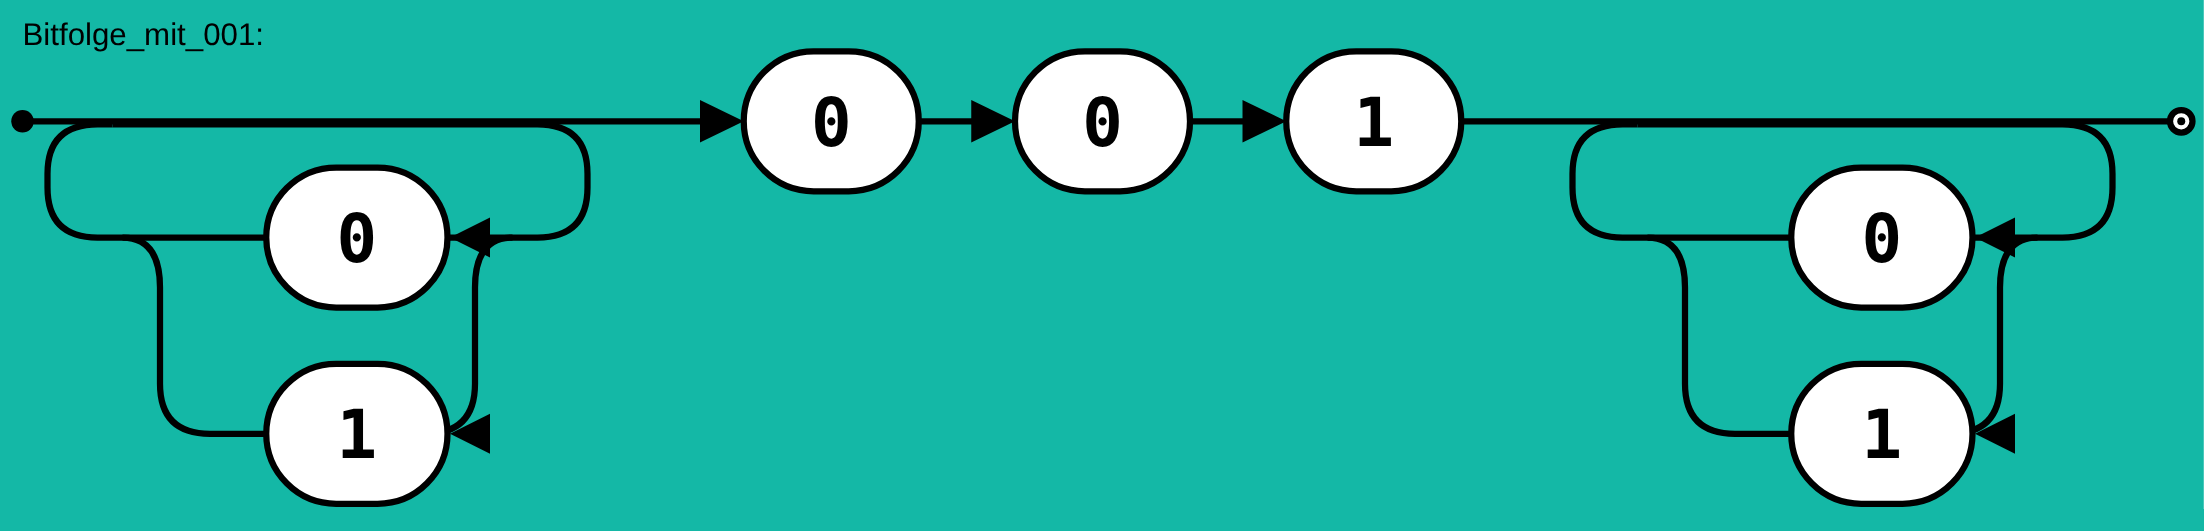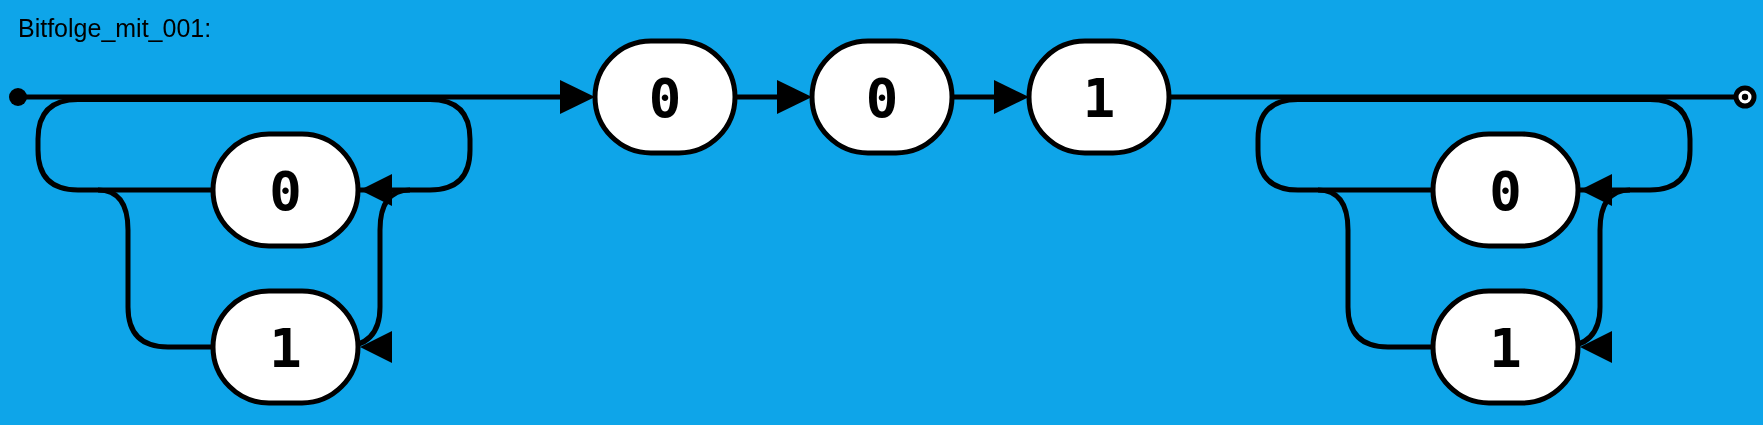--- a/index.html
+++ b/index.html
@@ -10,21 +10,21 @@
   body {
     width: 1763px;
     height: 425px;
     font-family: "Liberation Sans", sans-serif;
     overflow: hidden;
   }
   #diagram-root {
     position: relative;
     width: 1763px;
     height: 425px;
-    background: #0ea5e9;
+    background: #14b8a6;
   }
   #rr-svg {
     position: absolute;
     left: 0;
     top: 0;
     width: 1763px;
     height: 425px;
     display: block;
   }
   .rail {

